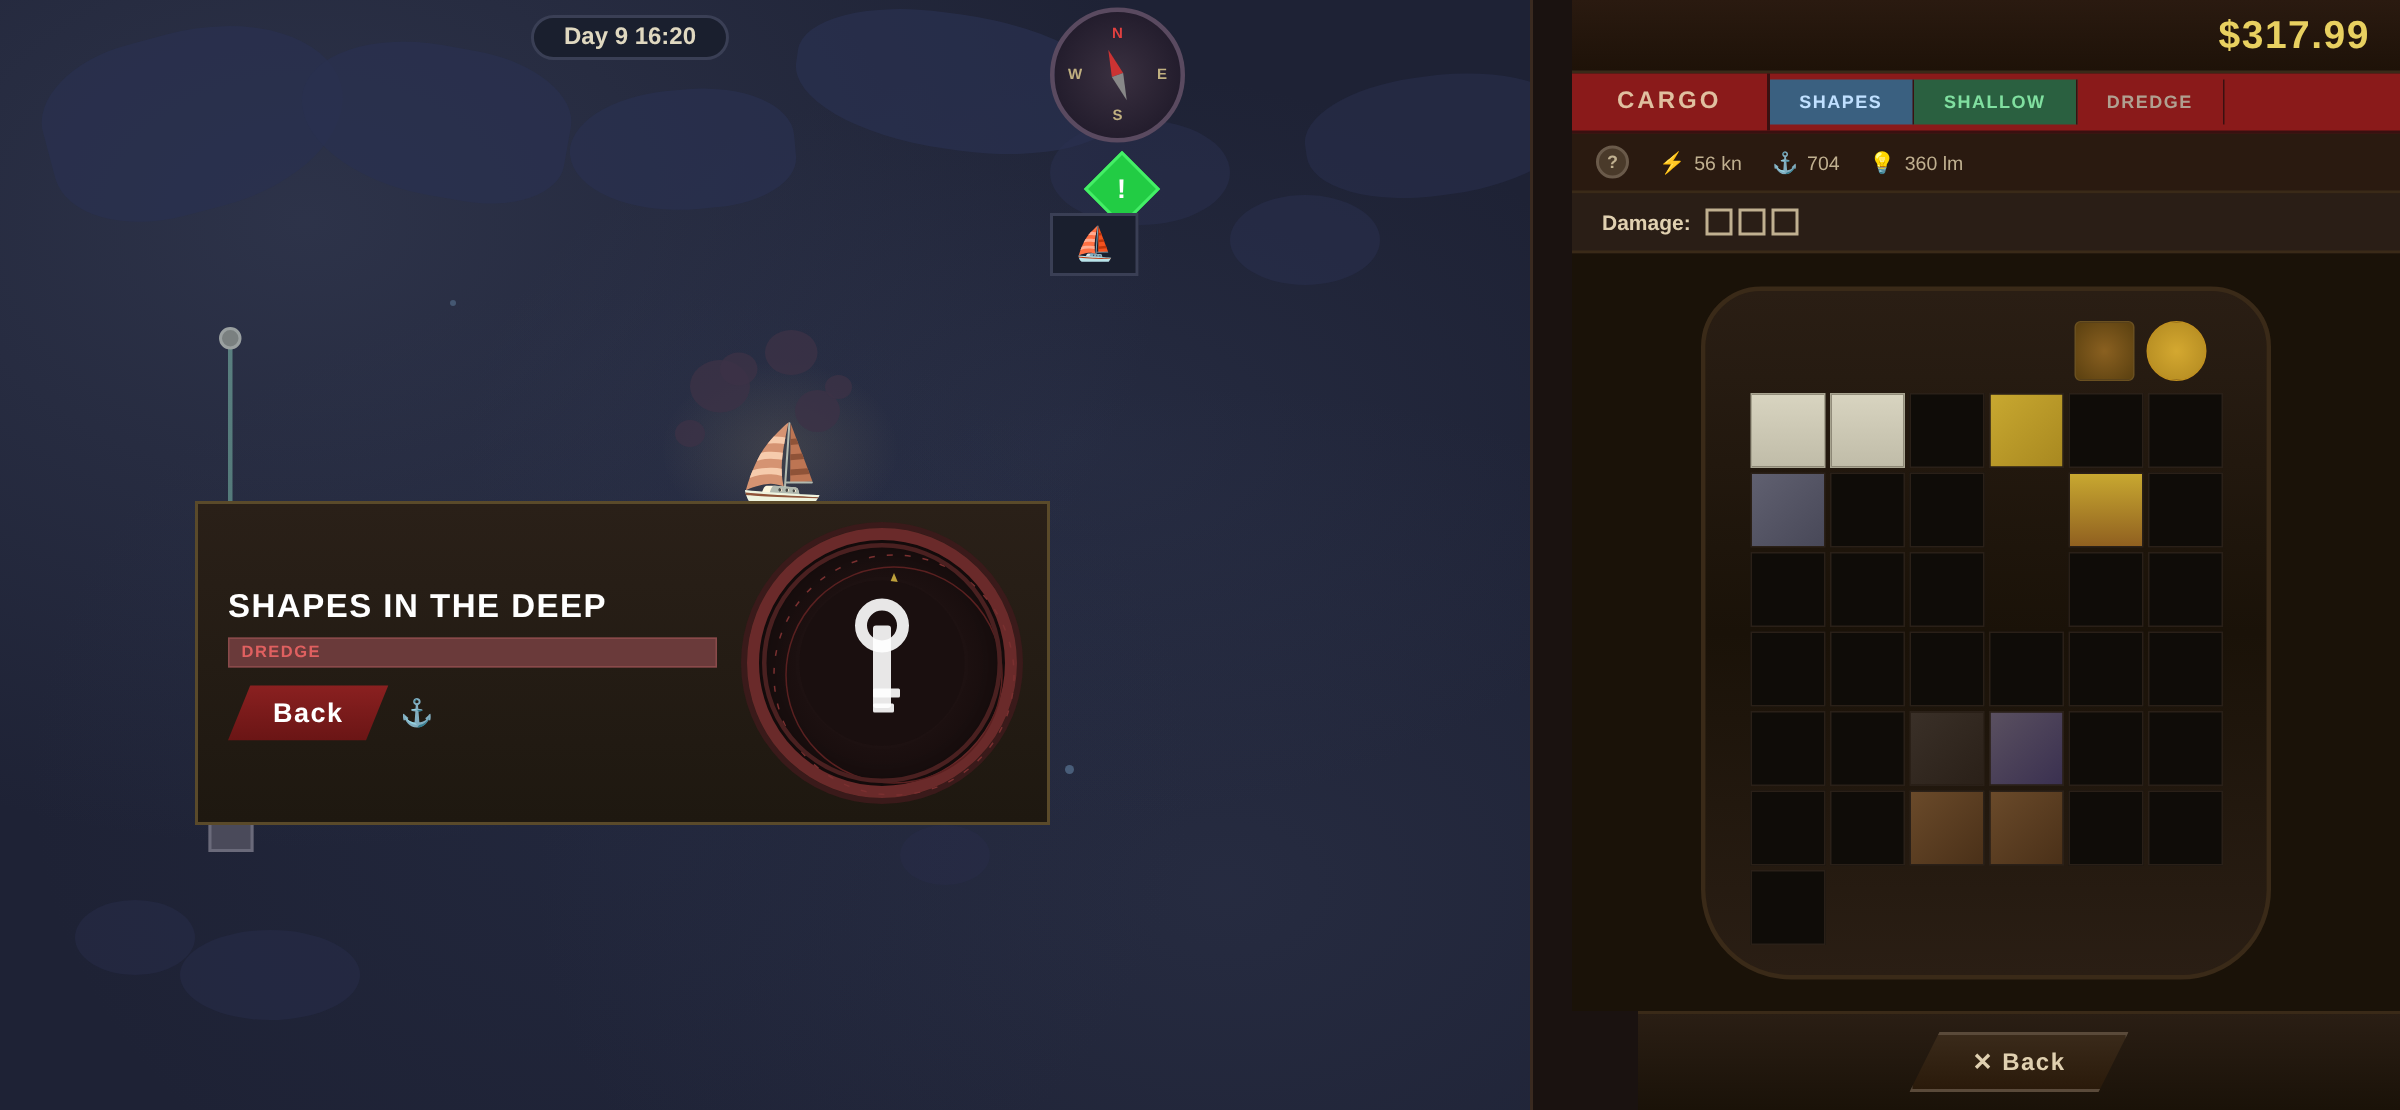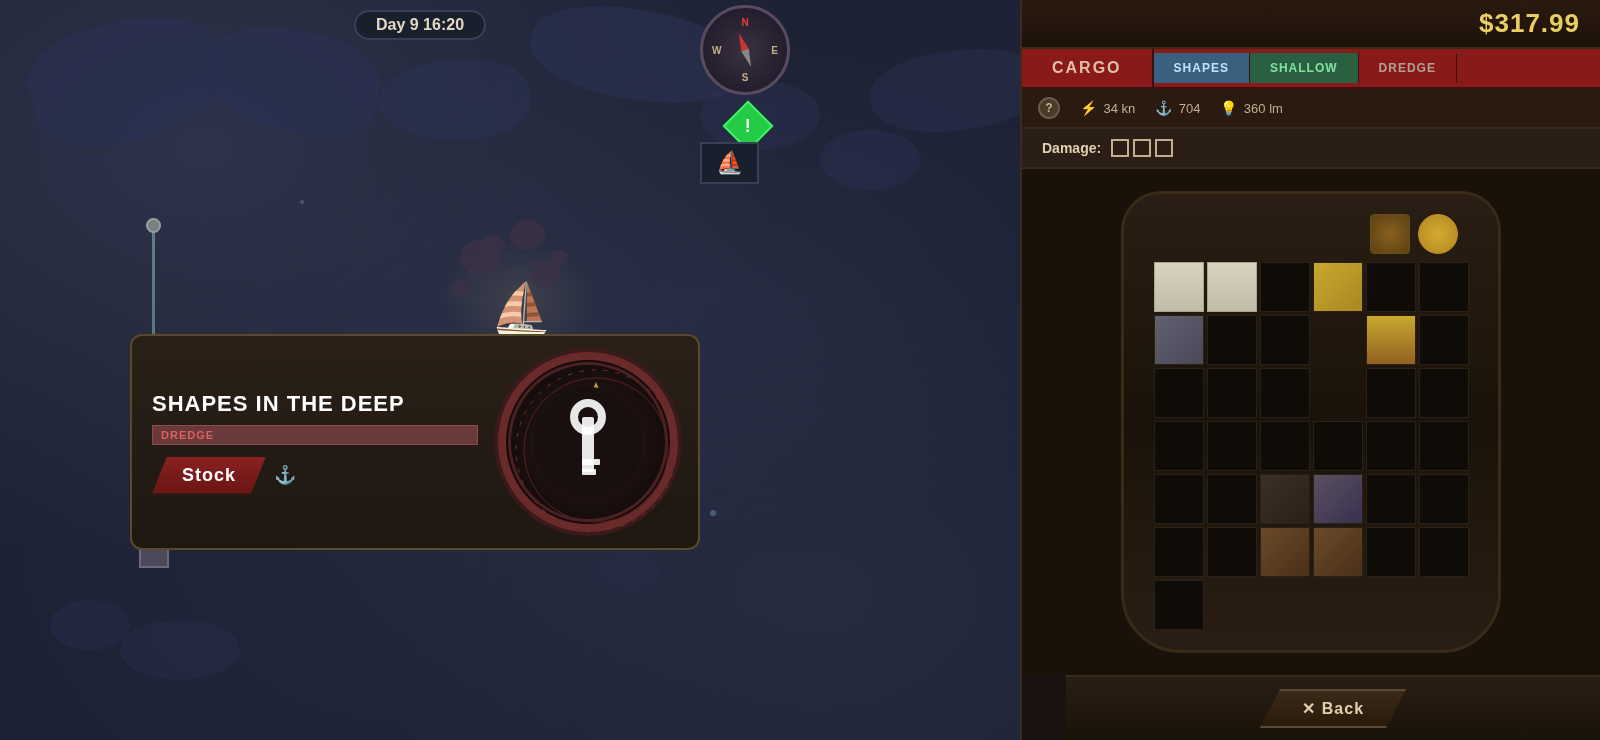--- a/index.html
+++ b/index.html
@@ -172,21 +172,21 @@
 
     
     #fishing-panel {
       position: absolute;
       bottom: 200px;
       left: 100px;
       width: 580px;
       z-index: 20;
       background: linear-gradient(to bottom, #2a2018, #1e1810);
       border: 2px solid #5a4a2a;
-      border-radius: 12px;
+      border-radius: 0;
     }
 
     .fishing-panel-inner {
       display: flex;
       align-items: center;
       padding: 16px 20px;
       gap: 20px;
     }
 
     .fishing-info {
@@ -324,20 +324,21 @@
       position: absolute;
       top: 0;
       right: 0;
       width: 580px;
       height: 740px;
       background: #1a1210;
       border-left: 2px solid #3a2a20;
       z-index: 30;
       display: flex;
       flex-direction: column;
+      padding-left: 26px;
     }
 
     
     .money-bar {
       background: linear-gradient(to bottom, #2a1a10, #1e1208);
       border-bottom: 2px solid #3a2a18;
       padding: 8px 20px;
       text-align: right;
     }
 
@@ -650,21 +651,21 @@
 <div class="fishing-line" style="position:absolute;left:152px;top:220px;bottom:200px;width:3px;background:linear-gradient(to bottom,#5a8080,#4a7070);z-index:15;"></div>
 <div class="rope-indicator" style="position:absolute;left:146px;top:218px;z-index:16;"></div>
 <div class="fishing-line-weight" style="position:absolute;left:139px;bottom:172px;z-index:16;"></div>
 
 <div id="fishing-panel" style="position:absolute;bottom:190px;left:130px;width:570px;z-index:20;">
   <div class="fishing-panel-inner">
     <div class="fishing-info">
       <div class="fishing-title">SHAPES IN THE DEEP</div>
       <div class="dredge-badge">DREDGE</div>
       <div class="pull-button">
-        <button class="pull-btn">Stock</button>
+        <button class="pull-btn">Back</button>
         <span class="pull-icon">⚓</span>
       </div>
     </div>
 
     <div class="fishing-wheel">
       <div class="wheel-outer">
 
         <svg style="position:absolute;top:0;left:0;width:180px;height:180px;">
           <g transform="translate(90,90)">
 
@@ -701,21 +702,21 @@
     <div class="cargo-tab-label">CARGO</div>
     <div class="cargo-tab active">SHAPES</div>
     <div class="cargo-tab shallow">SHALLOW</div>
     <div class="cargo-tab dredge">DREDGE</div>
   </div>
 
   <div class="stats-bar">
     <div class="help-btn">?</div>
     <div class="stat-item">
       <span class="stat-icon">⚡</span>
-      <span>34 kn</span>
+      <span>56 kn</span>
     </div>
     <div class="stat-item">
       <span class="stat-icon">⚓</span>
       <span>704</span>
     </div>
     <div class="stat-item">
       <span class="stat-icon">💡</span>
       <span>360 lm</span>
     </div>
   </div>

